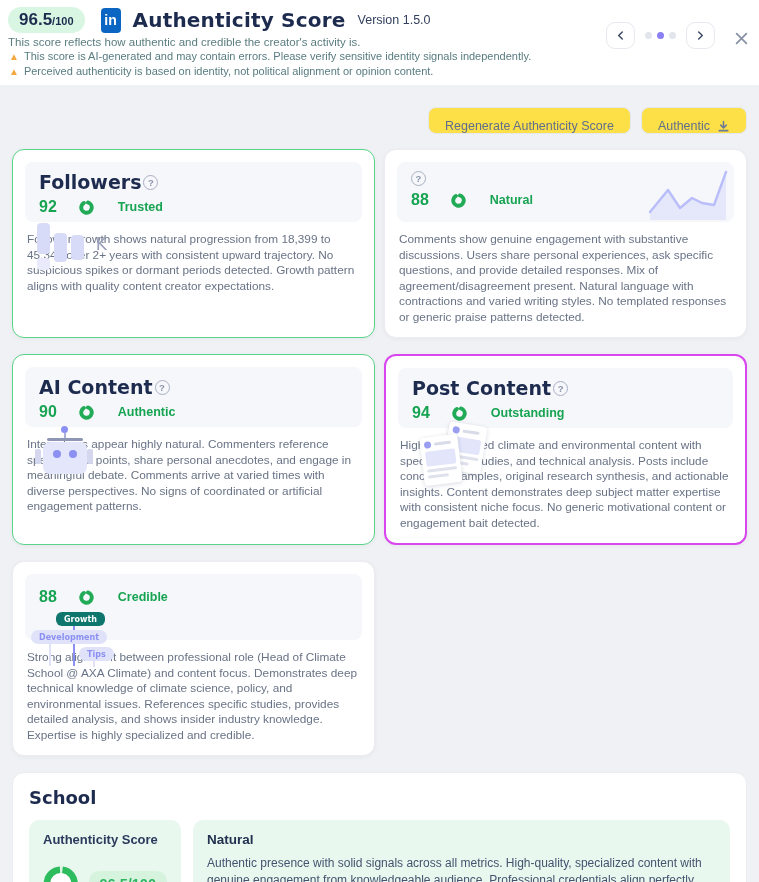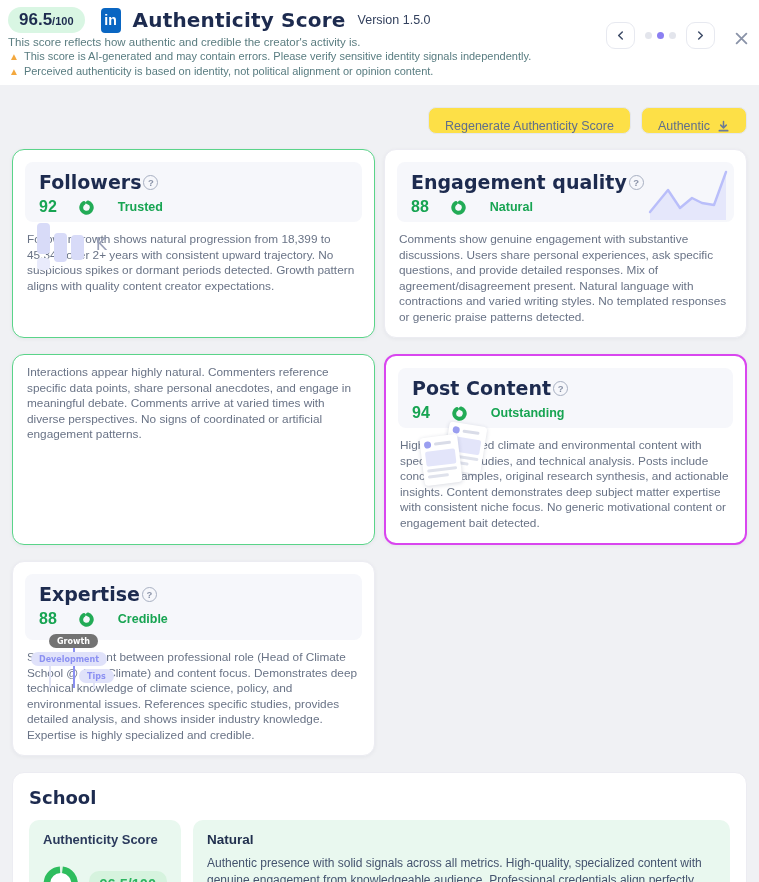--- a/index.html
+++ b/index.html
@@ -95,21 +95,21 @@
   .mp-l { height:3px; background:#dfe2ec; border-radius:2px; margin-bottom:3px; }
   .mp-l.short { width:70%; }
 
   
   .tags-icon { width:86px; height:64px; position:relative; font-family:"DejaVu Sans",sans-serif; }
   .stick { position:absolute; width:2px; background:#e0e2f5; }
   .stick.s1 { left:42px; top:12px; height:44px; background:#8b90f2; }
   .stick.s2 { left:18px; top:28px; height:28px; }
   .stick.s3 { left:62px; top:44px; height:13px; }
   .tag { position:absolute; font-size:8px; font-weight:700; padding:2.5px 8px; border-radius:9px; white-space:nowrap; }
-  .tag.t1 { left:18px; top:2px;  background:#737373; color:#fff; }
+  .tag.t1 { left:25px; top:2px;  background:#0f766e; color:#fff;border-radius:6px; }
   .tag.t2 { left:0;    top:20px; background:#e0e2fa; color:#8b90f2; }
   .tag.t3 { left:48px; top:37px; background:#e0e2fa; color:#8b90f2; }
 
   
   .verdict { margin:16px 0 6px; background:#fff; border:1px solid #ececf2; border-radius:12px; padding:14px 16px 16px; }
   .verdict-title { font-family:"DejaVu Sans", sans-serif; font-size:18px; font-weight:600; color:#1d2b4f; }
   .verdict-body { display:flex; gap:12px; margin-top:12px; }
   .v-panel { background:#e9f8ef; border-radius:10px; padding:12px 14px; }
   .v-score { width:152px; flex:0 0 auto; }
   .v-score-label { font-size:13px; font-weight:600; color:#2b3a5c; }
@@ -205,41 +205,64 @@
             <span class="bar b3"></span>
           <span class="bars-k">K</span>
         </div>
       </div>
       <p class="card-desc">Follower growth shows natural progression from 18,399 to 45,340 over 2+ years with consistent upward trajectory. No suspicious spikes or dormant periods detected. Growth pattern aligns with quality content creator expectations.</p>
     </div>
 
     <div class="card r1">
       <div class="card-head">
         <div class="title-row">
-          <span class="card-title">Engagement quality</span>
           <span class="help"></span>
         </div>
         <div class="score-row">
           <span class="score-num">88</span>
           <svg width="15" height="15" viewBox="0 0 16 16">
               <circle cx="8" cy="8" r="5.6" fill="none" stroke="#22ab56" stroke-width="4.2" stroke-dasharray="30 5.2" stroke-linecap="round" transform="rotate(-75 8 8)"></circle>
             </svg>
           <span class="score-lbl">Natural</span>
         </div>
         <div class="head-icon" style="right:0; top:2px;">
           <svg class="chart-icon" width="88" height="58" viewBox="0 0 88 58">
             <path d="M4 48 L22 26 L34 44 L46 34 L56 39 L68 41 L80 8 L80 56 L4 56 Z" fill="#dfe2fb" opacity="0.75"></path>
             <path d="M4 48 L22 26 L34 44 L46 34 L56 39 L68 41 L80 8" fill="none" stroke="#b9befa" stroke-width="2.4" stroke-linejoin="round" stroke-linecap="round"></path>
           </svg>
         </div>
       </div>
       <p class="card-desc">Comments show genuine engagement with substantive discussions. Users share personal experiences, ask specific questions, and provide detailed responses. Mix of agreement/disagreement present. Natural language with contractions and varied writing styles. No templated responses or generic praise patterns detected.</p>
     </div>
 
     <div class="card green r2">
+      <div class="card-head">
+        <div class="title-row">
+          <span class="card-title">AI Content</span>
+          <span class="help"></span>
+        </div>
+        <div class="score-row">
+          <span class="score-num">90</span>
+          <svg width="15" height="15" viewBox="0 0 16 16">
+              <circle cx="8" cy="8" r="5.6" fill="none" stroke="#22ab56" stroke-width="4.2" stroke-dasharray="30 5.2" stroke-linecap="round" transform="rotate(-75 8 8)"></circle>
+            </svg>
+          <span class="score-lbl">Authentic</span>
+        </div>
+        <div class="head-icon robot-icon">
+          <div class="rb-ball"></div>
+            <div class="rb-stem"></div>
+            <div class="rb-brim"></div>
+          <div class="rb-ear left"></div>
+          <div class="rb-head">
+              <span class="rb-eye"></span>
+              <span class="rb-eye"></span>
+            </div>
+          <div class="rb-ear right"></div>
+        </div>
+      </div>
       <p class="card-desc">Interactions appear highly natural. Commenters reference specific data points, share personal anecdotes, and engage in meaningful debate. Comments arrive at varied times with diverse perspectives. No signs of coordinated or artificial engagement patterns.</p>
     </div>
 
     <div class="card green-strong r2">
       <div class="card-head">
         <div class="title-row">
           <span class="card-title">Post Content</span>
           <span class="help"></span>
         </div>
         <div class="score-row">
@@ -268,24 +291,20 @@
               <div class="mp-l"></div>
               <div class="mp-l short"></div>
           </div>
         </div>
       </div>
       <p class="card-desc">Highly specialized climate and environmental content with specific data, studies, and technical analysis. Posts include concrete examples, original research synthesis, and actionable insights. Content demonstrates deep subject matter expertise with consistent niche focus. No generic motivational content or engagement bait detected.</p>
     </div>
 
     <div class="card r3">
       <div class="card-head">
-        <div class="title-row">
-          <span class="card-title">Expertise</span>
-          <span class="help"></span>
-        </div>
         <div class="score-row">
           <span class="score-num">88</span>
           <svg width="15" height="15" viewBox="0 0 16 16">
               <circle cx="8" cy="8" r="5.6" fill="none" stroke="#22ab56" stroke-width="4.2" stroke-dasharray="30 5.2" stroke-linecap="round" transform="rotate(-75 8 8)"></circle>
             </svg>
           <span class="score-lbl">Credible</span>
         </div>
         <div class="head-icon tags-icon">
           <span class="stick s2"></span>
             <span class="stick s1"></span>

